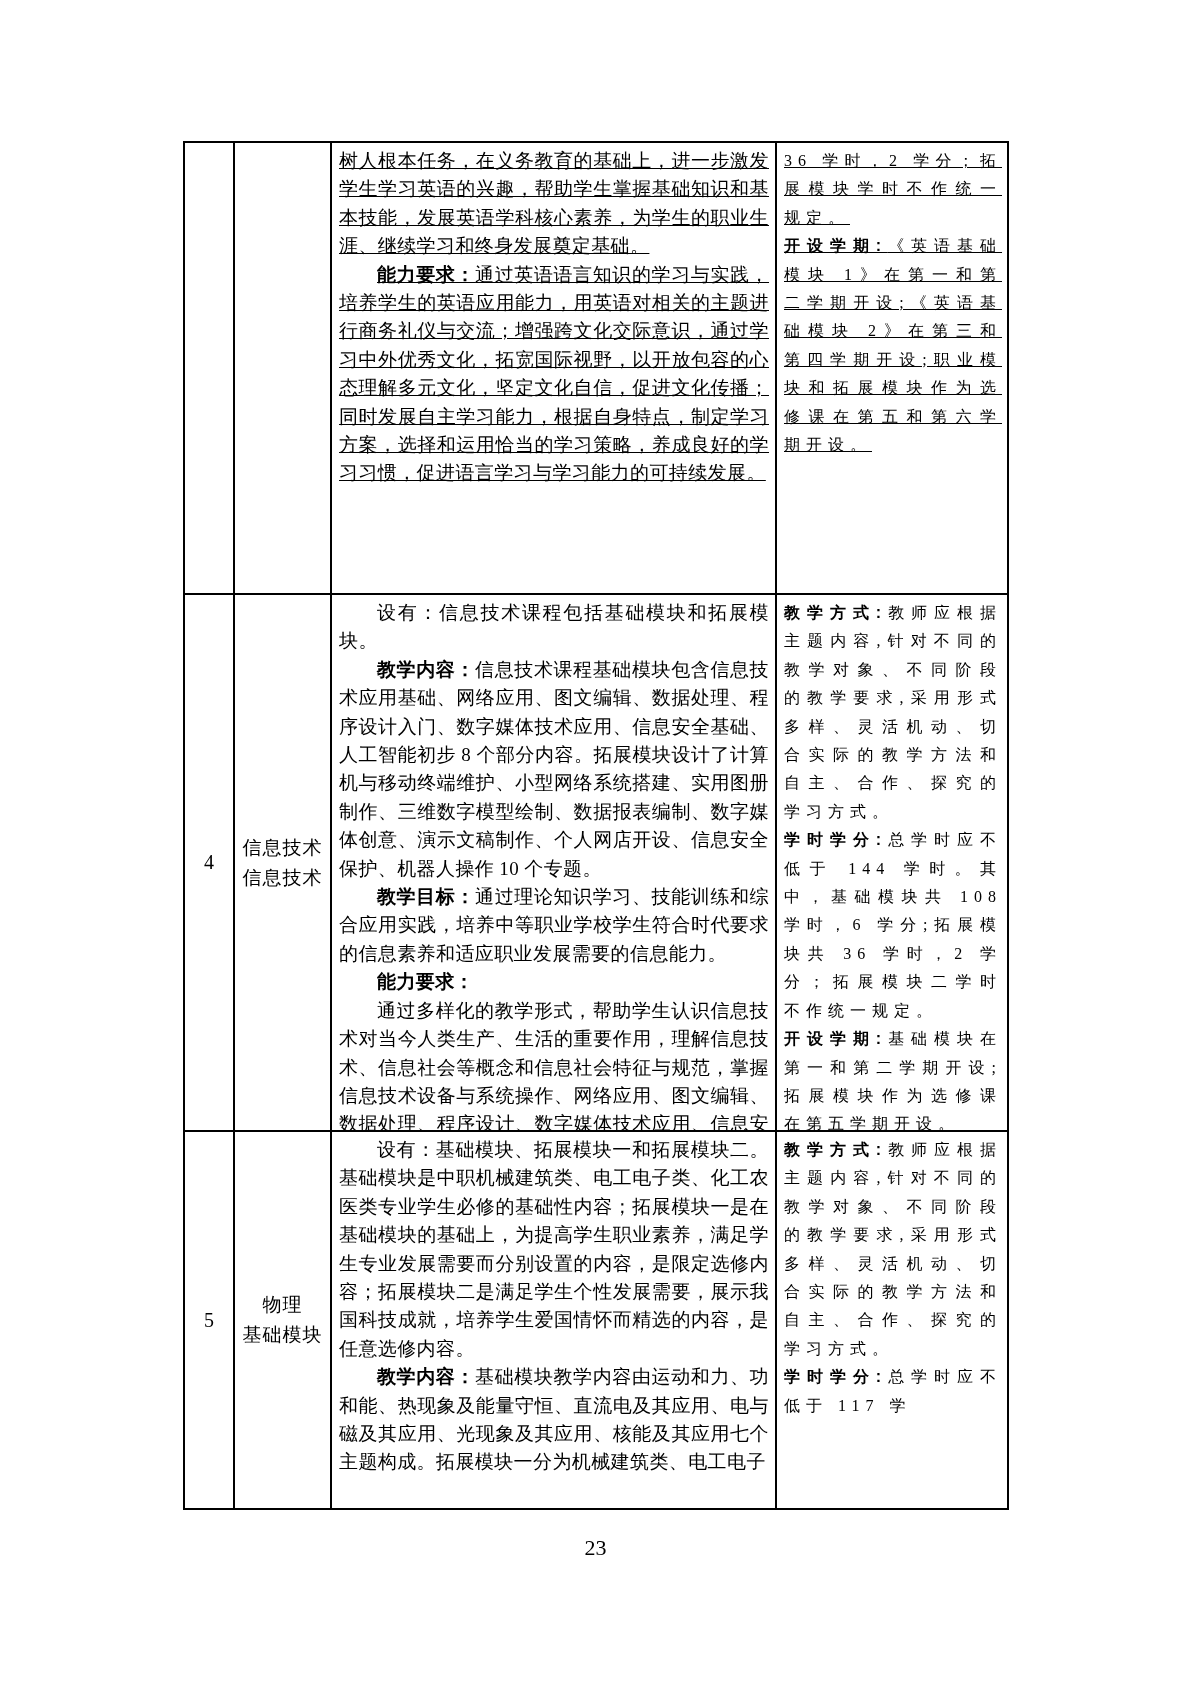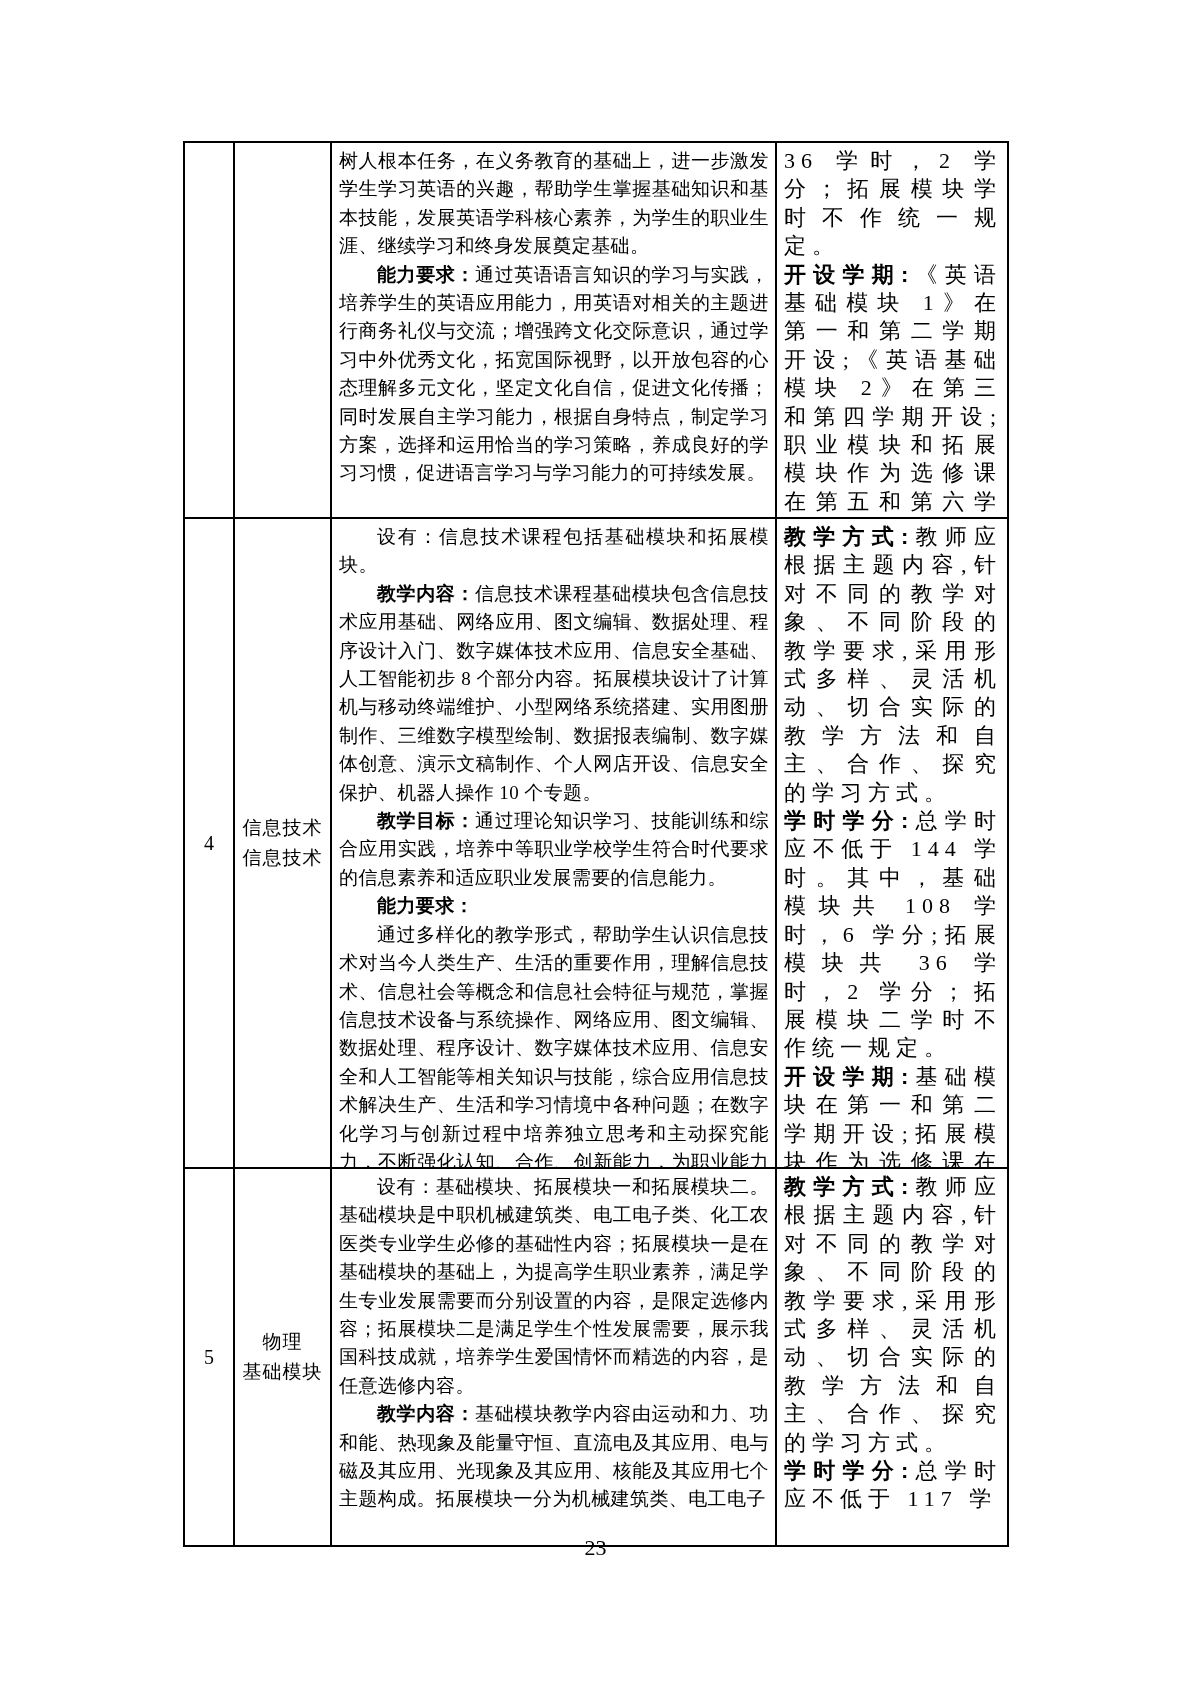--- a/index.html
+++ b/index.html
@@ -13,32 +13,32 @@
   .doc-table {
     position: absolute; left: 183px; top: 141px;
     width: 824px;
     border-collapse: collapse; table-layout: fixed;
   }
   .doc-table td {
     border: 2px solid #000;
     padding: 0; vertical-align: top;
   }
   .cb { box-sizing: border-box; overflow: hidden; }
-  .h-r1 { height: 374px; }
-  .h-r2 { height: 648px; }
+  .h-r1 { height: 450px; text-decoration: underline; }
+  .h-r2 { height: 535px; }
   .h-r3 { height: 376px; }
   .center-cell {
     display: flex; flex-direction: column;
     align-items: center; justify-content: center;
     text-align: center;
   }
   .c-num  { font-size: 20px; }
   .c-mod  { font-size: 19px; line-height: 30px; letter-spacing: 1px; margin-top: 11px; }
   .c-body .cb { padding: 4px 6px 0 7px; font-size: 19px; line-height: 28.4px; letter-spacing: 0.4px; }
-  .c-note .cb { padding: 4px 5px 0 7px; font-size: 22px; line-height: 28.4px; letter-spacing: 6px; }
+  .c-note .cb { padding: 4px 5px 0 7px; font-size: 16px; line-height: 28.4px; letter-spacing: 6px; }
   p.para { margin: 0; text-align: justify; }
   p.ind { text-indent: 2em; }
   .plabel {
     font-weight: bold;
     font-family: "Liberation Sans", "DejaVu Sans", sans-serif;
   }
   .pageno {
     position: absolute; top: 1535px; left: 0; width: 100%;
     text-align: center; font-size: 22px;
   }

